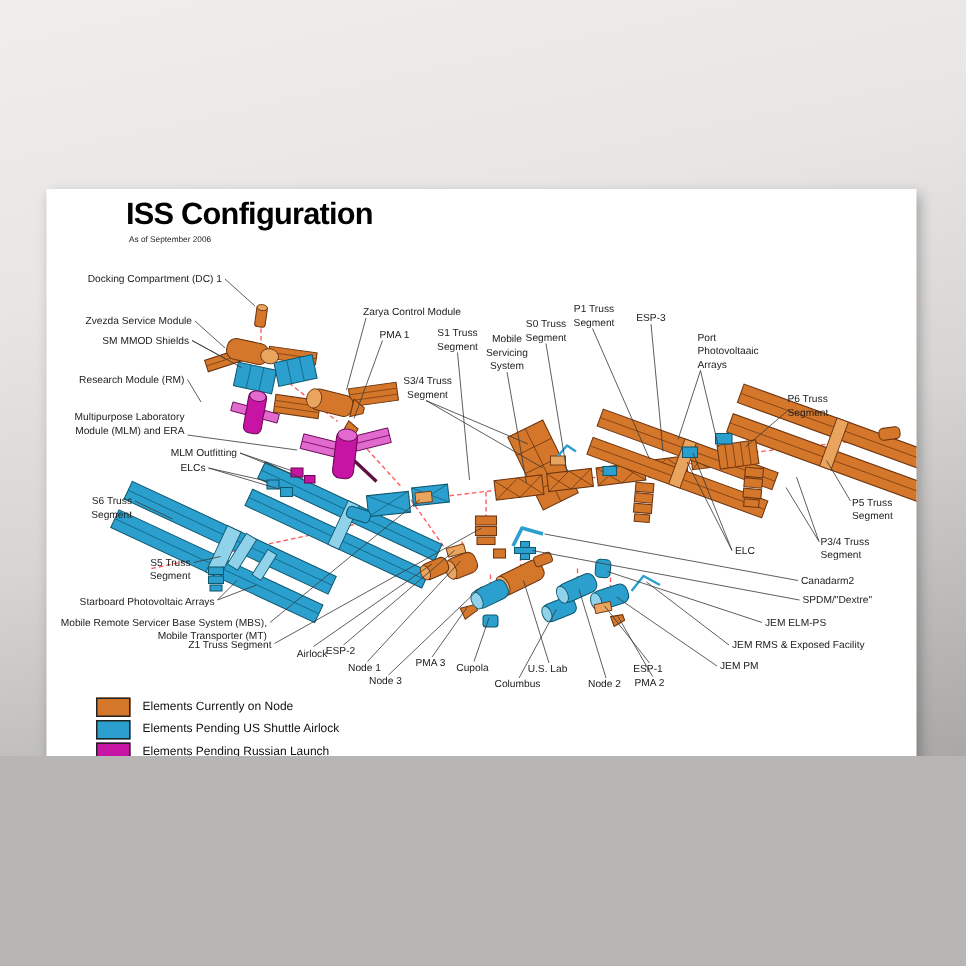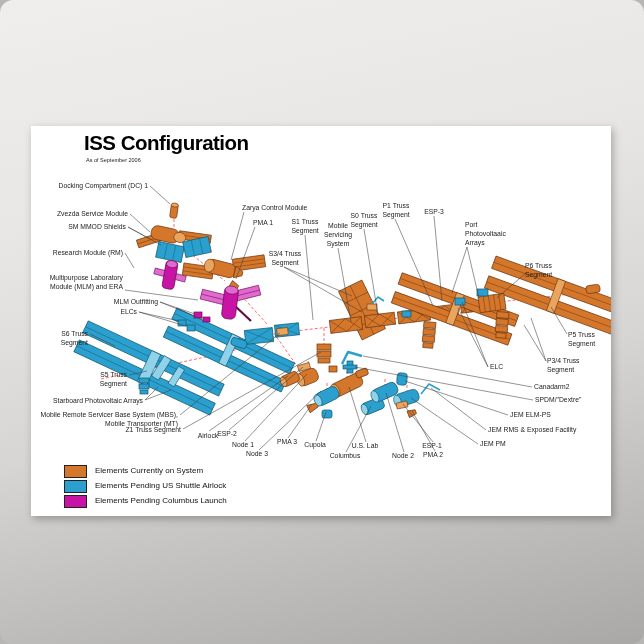--- a/index.html
+++ b/index.html
@@ -1,18 +1,18 @@
 <!DOCTYPE html>
 <html style="--c-on_orbit: #d4772b; --c-pending_us_shuttle: #2ba0cf; --c-pending_russian: #c714a5; --c-explode_line: #ff5a5a; --c-leader_line: #3c3c3c;"><head>
 <meta charset="utf-8">
 <style>
   html,body{margin:0;padding:0;background:#b7b6b4;}
-  #stage{position:relative;width:644px;height:644px;overflow:hidden;
+  #stage{position:relative;width:644px;height:504px;overflow:hidden;
     background:linear-gradient(168deg,#efeeec 0%,#e7e6e4 32%,#d6d5d3 60%,#a9a8a6 100%);
-    font-family:"Liberation Sans",sans-serif;border-radius:13px;}
+    font-family:"Liberation Sans",sans-serif;}
   #poster{position:absolute;left:31px;top:126px;width:580px;height:390px;background:#ffffff;
     box-shadow:2px 3px 8px rgba(0,0,0,.28);}
   #poster-title{position:absolute;left:53px;top:5px;font-size:20.5px;font-weight:bold;
     letter-spacing:-.5px;color:#000;}
   #poster-subtitle{position:absolute;left:55px;top:31px;font-size:5.5px;color:#222;}
   #diagram{position:absolute;left:0;top:0;width:580px;height:390px;}
   
   .lg-row{position:absolute;left:33px;height:12px;}
   .sw{position:absolute;left:0;top:0;width:21px;height:11px;border:0.5px solid #222;display:block;}
   .sw0{background:var(--c-on_orbit);}
@@ -409,25 +409,25 @@
           <text x="457" y="306" text-anchor="start" class="lbl"><tspan x="457" dy="0">JEM RMS &amp; Exposed Facility</tspan></text>
           <text x="449" y="320" text-anchor="start" class="lbl"><tspan x="449" dy="0">JEM PM</tspan></text>
         </g>
     </svg>
 
     <div id="poster-title">ISS Configuration</div>
     <div id="poster-subtitle">As of September 2006</div>
 
     <div class="lg-row" style="top:339px">
       <span class="sw sw0"></span>
-      <span class="lg-label">Elements Currently on System</span>
+      <span class="lg-label">Elements Currently on Node</span>
     </div>
     <div class="lg-row" style="top:354px">
       <span class="sw sw1"></span>
       <span class="lg-label">Elements Pending US Shuttle Airlock</span>
     </div>
     <div class="lg-row" style="top:369px">
       <span class="sw sw2"></span>
-      <span class="lg-label">Elements Pending Columbus Launch</span>
+      <span class="lg-label">Elements Pending Russian Launch</span>
     </div>
 
   </div>
 </div>
 
 </body></html>

